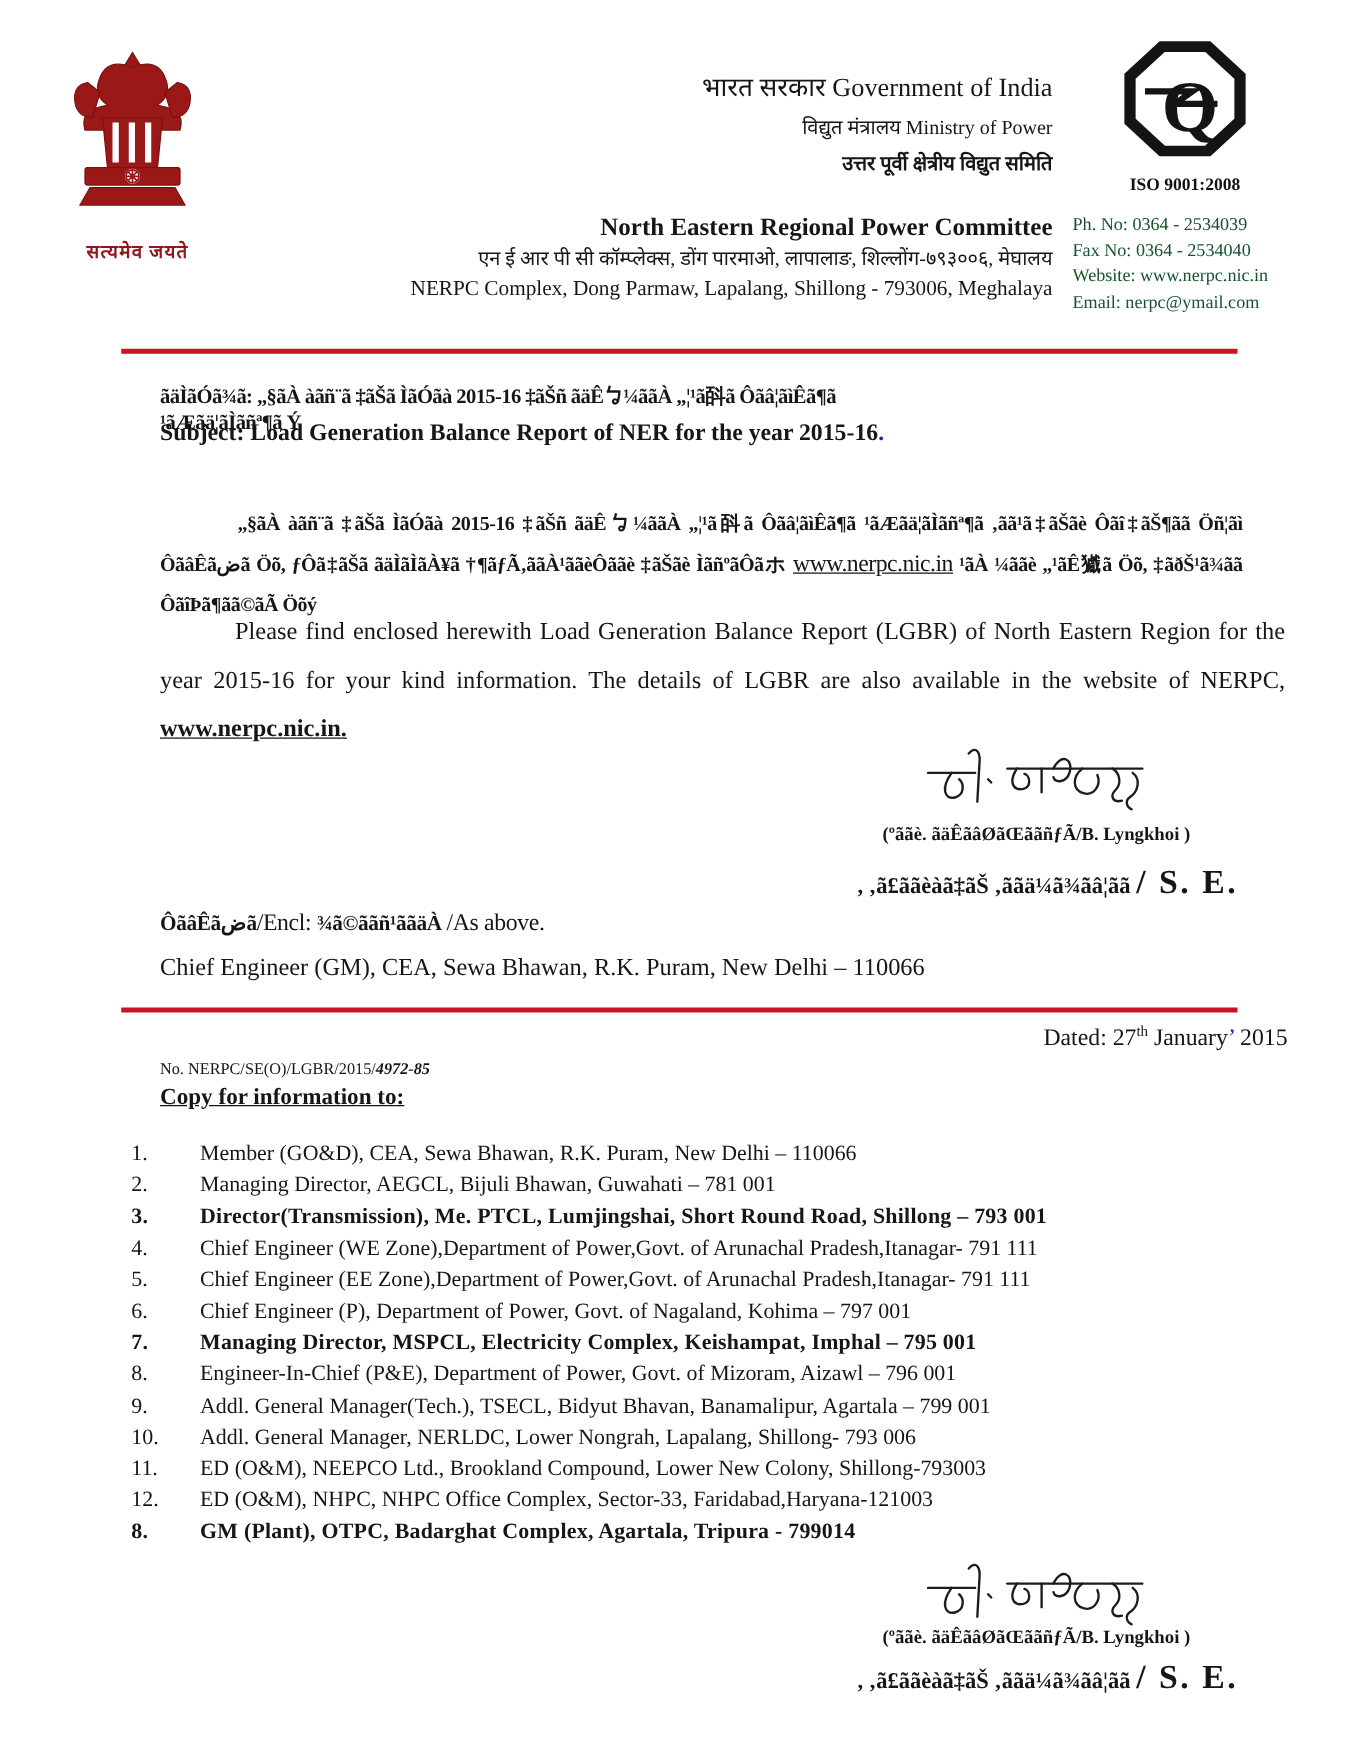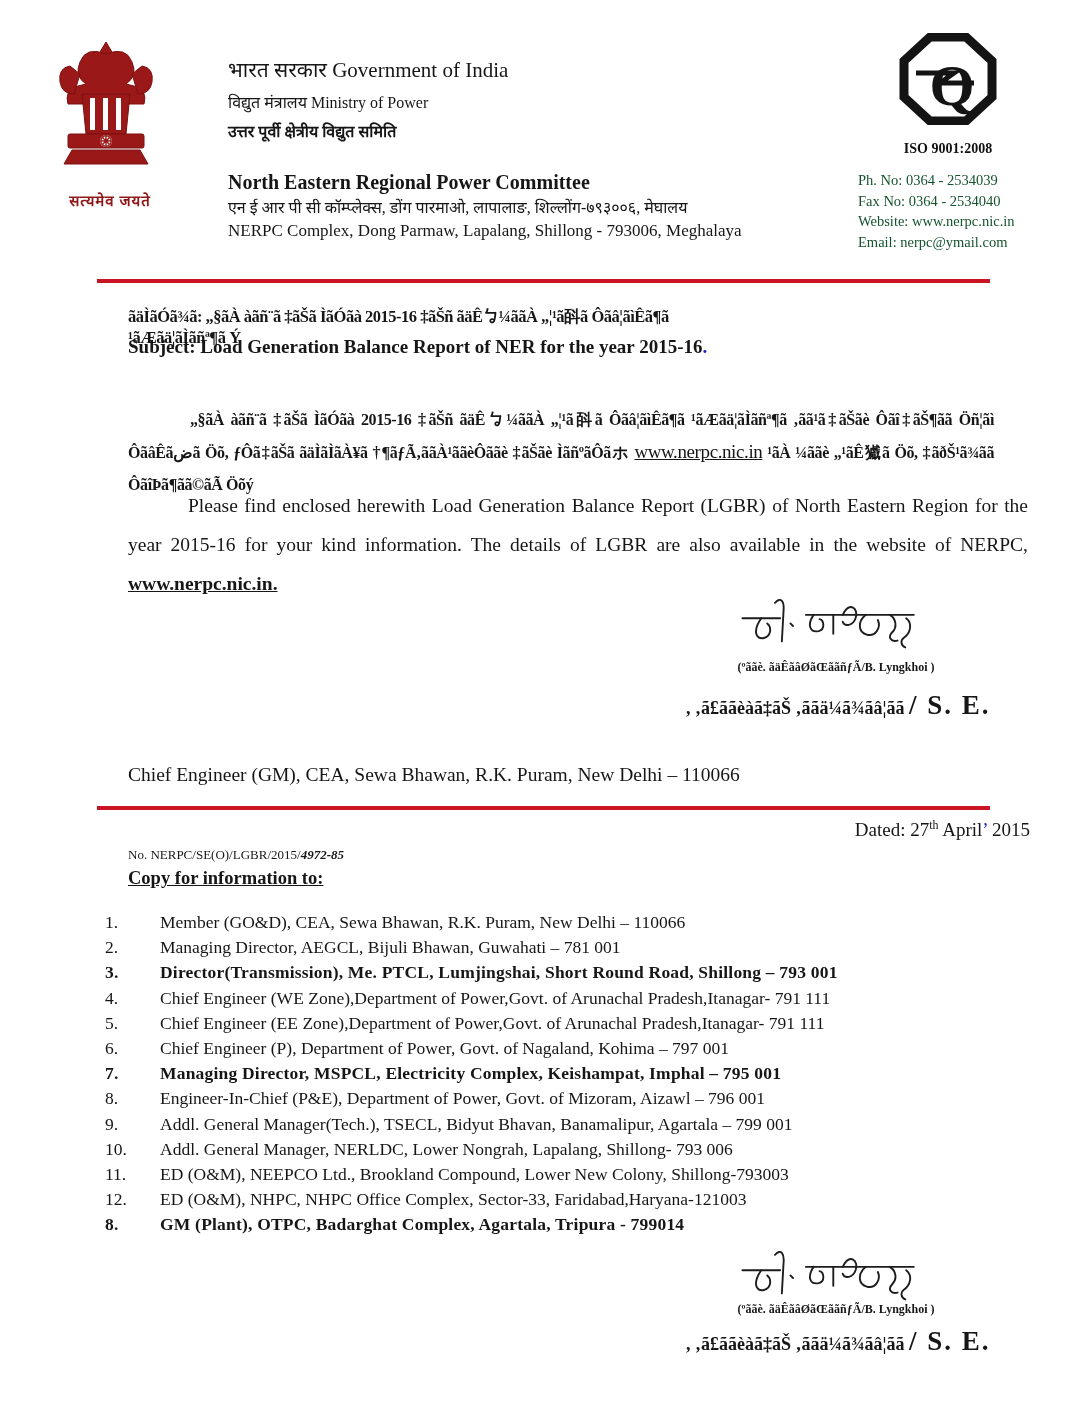--- a/index.html
+++ b/index.html
@@ -3,21 +3,21 @@
 <meta charset="utf-8">
 <style>
   html,body{margin:0;padding:0;background:#ffffff;}
   .page{position:relative;width:1088px;height:1408px;background:#ffffff;overflow:hidden;
         font-family:"Liberation Serif","DejaVu Serif",serif;color:#161616;}
   .abs{position:absolute;}
 
   
   .emblem-wrap{left:52px;top:36px;width:116px;text-align:center;}
   .emblem-caption{font-size:15px;font-weight:bold;color:#8f1717;margin-top:2px;letter-spacing:1px;}
-  .hdr-center{left:228px;top:58px;width:614px;text-align:left;line-height:1.15;}
+  .hdr-center{left:228px;top:58px;width:614px;text-align:right;line-height:1.15;}
   .hdr-l1{font-size:21px;margin-bottom:12px;}
   .hdr-l2{font-size:16px;margin-bottom:10px;}
   .hdr-l3{font-size:16px;font-weight:bold;margin-bottom:4px;}
   .hdr-l4{font-size:20px;font-weight:bold;margin-bottom:5px;margin-top:30px;}
   .hdr-l5{font-size:16px;margin-bottom:4px;}
   .hdr-l6{font-size:17px;}
   .iso-wrap{left:858px;top:33px;width:180px;text-align:center;}
   .iso-label{font-size:14px;font-weight:bold;margin-top:16px;color:#111;}
   .contact{left:858px;top:170px;width:205px;font-size:14.5px;line-height:1.42;text-align:left;
            font-family:"Liberation Serif","DejaVu Serif",serif;color:#14532d;}
@@ -31,21 +31,21 @@
   .blue{color:#2020c8;}
   .para-hi{left:128px;top:404px;width:866px;font-size:16px;font-weight:bold;line-height:32px;
            text-align:justify;text-indent:62px;letter-spacing:-0.4px;}
   .para-hi .u{text-decoration:underline;font-family:"Liberation Serif",serif;font-weight:normal;font-size:19px;}
   .para-en{left:128px;top:486px;width:900px;font-size:19.5px;line-height:39px;text-align:justify;text-indent:60px;}
   .para-en .u{font-weight:bold;text-decoration:underline;}
 
   
   .sig-svg1{left:724px;top:596px;}
   .sig-svg2{left:724px;top:1248px;}
-  .sig-name{width:260px;text-align:center;font-size:12px;font-weight:bold;}
+  .sig-name{width:260px;font-size:15px;font-weight:bold;}
   .sn1{left:706px;top:660px;}
   .sn2{left:706px;top:1302px;}
   .sig-desig{width:300px;text-align:center;font-weight:bold;font-size:18px;white-space:nowrap;}
   .sig-desig .se{font-size:27px;letter-spacing:2px;}
   .sd1{left:686px;top:690px;}
   .sd2{left:686px;top:1326px;}
 
   .encl{left:128px;top:728px;width:500px;font-size:17px;font-weight:bold;letter-spacing:-0.3px;}
   .encl .plain{font-weight:normal;font-size:19px;}
   .addressee{left:128px;top:764px;width:800px;font-size:19.5px;}
@@ -145,26 +145,27 @@
       <path d="M120 22 v22"></path>
       <path d="M131 22 c8 -16 19 -8 15 4 c-3 9 -13 10 -15 4"></path>
       <path d="M158 22 c-10 8 -9 20 1 23 c10 3 17 -8 13 -17"></path>
       <path d="M186 22 c7 4 9 14 3 20 c-6 6 -2 12 6 10"></path>
       <path d="M205 26 c8 6 5 18 -3 23 c-4 3 -3 9 2 11"></path>
     </g>
   </svg>
   <div class="abs sig-name sn1"><span>(ºããè. ãäÊãâØãŒããñƒÃ</span><span>/B. Lyngkhoi )</span></div>
   <div class="abs sig-desig sd1"><span>, ‚ã£ããèàã‡ãŠ ‚ããä¼ã¾ãâ¦ãã </span><span class="se">/ S. E.</span></div>
 
+  <div class="abs encl"><span>ÔãâÊãضã</span><span class="plain">/Encl: </span><span>¾ã©ããñ¹ããäÀ </span><span class="plain">/As above.</span></div>
   <div class="abs addressee">Chief Engineer (GM), CEA, Sewa Bhawan, R.K. Puram, New Delhi – 110066</div>
 
   <div class="abs redline rl2"></div>
 
   <div class="abs refno"><span>No. NERPC/SE(O)/LGBR/2015/</span><span class="bi">4972-85</span></div>
-  <div class="abs refdate"><span>Dated: 27</span><sup>th</sup><span> April</span><span class="blue">’</span><span> 2015</span></div>
+  <div class="abs refdate"><span>Dated: 27</span><sup>th</sup><span> January</span><span class="blue">’</span><span> 2015</span></div>
 
   <div class="abs copy-head">Copy for information to:</div>
   <div class="abs copy-list">
       <div class="copy-row">
         <span class="num">1.</span>
         <span class="txt">Member (GO&amp;D), CEA, Sewa Bhawan, R.K. Puram, New Delhi – 110066</span>
       </div>
       <div class="copy-row">
         <span class="num">2.</span>
         <span class="txt">Managing Director, AEGCL, Bijuli Bhawan, Guwahati – 781 001</span>

